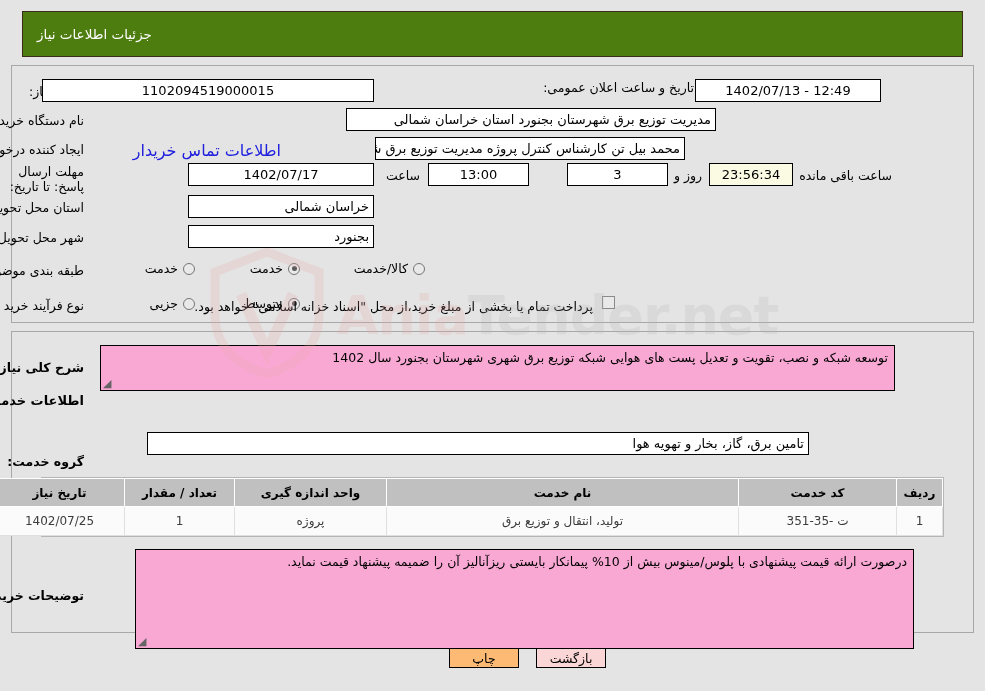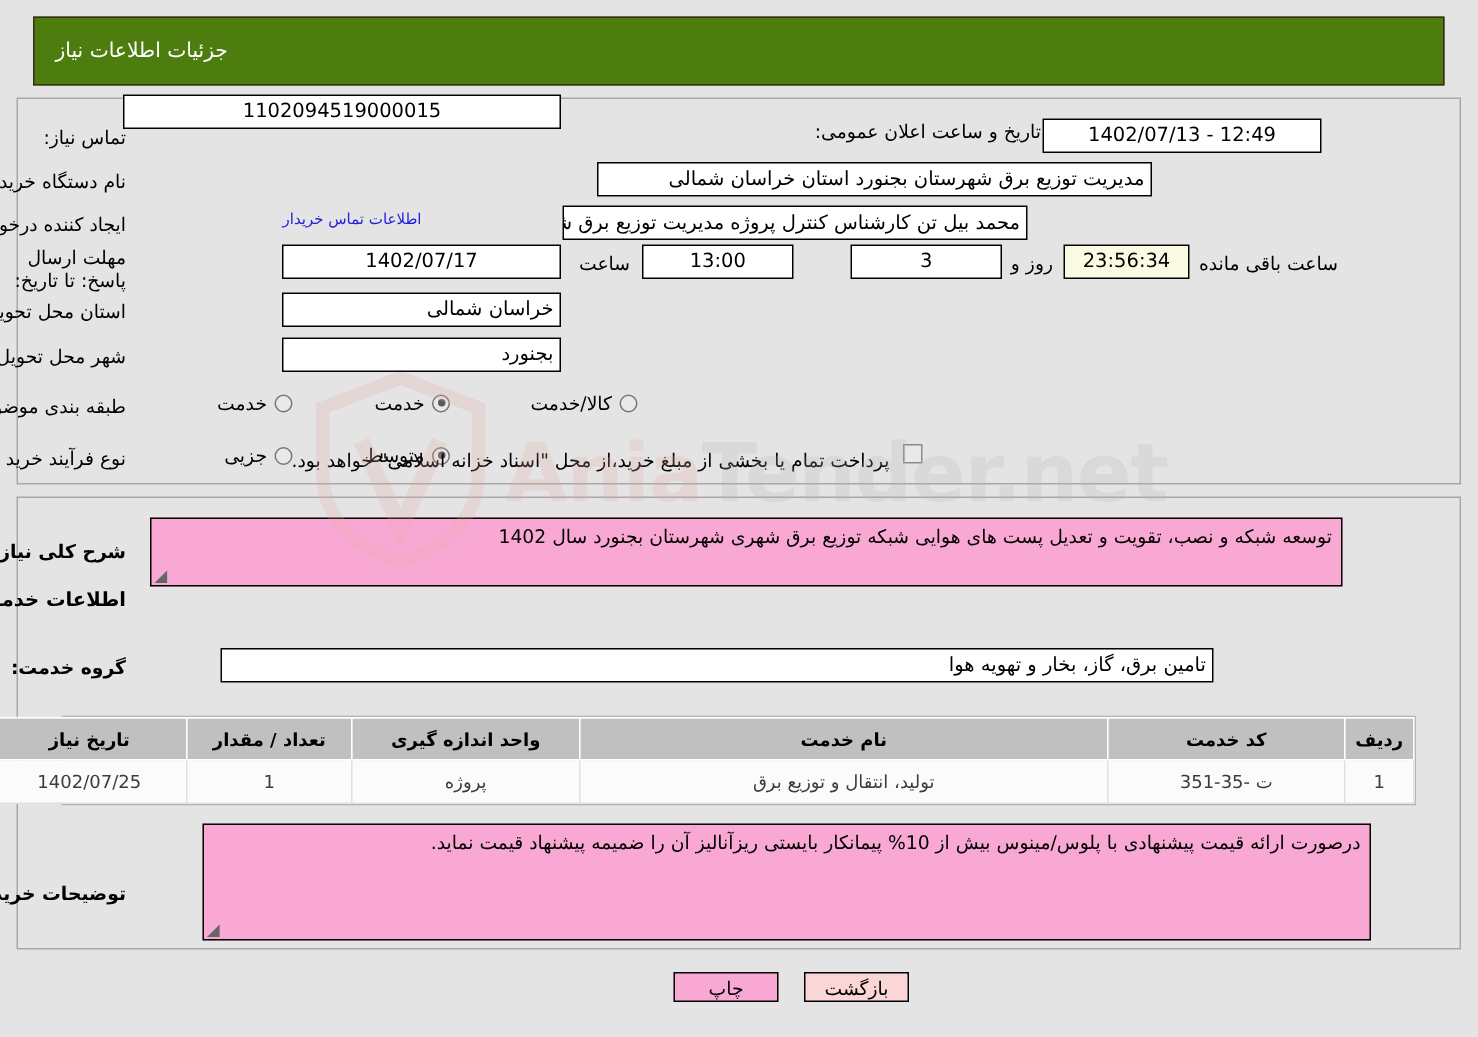--- a/index.html
+++ b/index.html
@@ -93,21 +93,21 @@
     overflow: hidden;
     white-space: nowrap;
     line-height: 1;
   }
   .fld.rtltxt { justify-content: flex-start; padding-right: 4px; }
   .fld.ltrtxt { direction: ltr; justify-content: center; }
   .fld.yellow { background: #fbfbe4; }
 
   .linktext {
     position: absolute;
-    font-size: 10px;
+    font-size: 16px;
     color: #2020dd;
     white-space: nowrap;
     cursor: pointer;
   }
 
   
   .radio-opt {
     position: absolute;
     display: flex;
     align-items: center;
@@ -216,21 +216,21 @@
     border: 1px solid #000000;
     box-sizing: border-box;
     font-size: 12.5px;
     display: flex;
     align-items: center;
     justify-content: center;
     cursor: pointer;
     color: #000;
     height: 20px;
   }
-  .btn.print  { background: #f9a8d4; }
+  .btn.print  { background: #fdba74; }
   .btn.back   { background: #fbd6d6; }
 </style>
 </head>
 <body>
 
 <div class="header-bar">
   <span class="header-title">جزئیات اطلاعات نیاز</span>
 </div>
 
 <div class="watermark">
@@ -239,27 +239,27 @@
       <path d="M60 4 L112 24 L112 66 C112 100 88 118 60 126 C32 118 8 100 8 66 L8 24 Z" fill="none" stroke="#e9a8a8" stroke-width="9"></path>
       <path d="M34 46 L60 104 L86 46" fill="none" stroke="#e9a8a8" stroke-width="11"></path>
     </svg>
   </span>
   <span class="wm-text"><span class="wm-red">Ania</span><span>Tender.net</span></span>
 </div>
 
 <div class="panel" id="panel-top"></div>
 
 <div class="lbl" style="right:901px; top:84px;">تماس نیاز:</div>
-<div class="fld ltrtxt" style="right:611px; top:63px; width:292px; height:23px;">1102094519000015</div>
+<div class="fld ltrtxt" style="right:611px; top:79px; width:332px; height:23px;">1102094519000015</div>
 
 <div class="lbl" style="right:291px; top:80px;">تاریخ و ساعت اعلان عمومی:</div>
 <div class="fld ltrtxt" style="right:705px; top:79px; width:186px; height:23px; margin-right:-601px;">1402/07/13 - 12:49</div>
 
 <div class="lbl" style="right:901px; top:113px;">نام دستگاه خریدار:</div>
-<div class="fld rtltxt" style="right:588px; top:108px; width:370px; height:23px; margin-right:-371px;">مدیریت توزیع برق شهرستان بجنورد استان خراسان شمالی</div>
+<div class="fld rtltxt" style="right:640px; top:108px; width:370px; height:23px; margin-right:-371px;">مدیریت توزیع برق شهرستان بجنورد استان خراسان شمالی</div>
 
 <div class="lbl" style="right:901px; top:142px;">ایجاد کننده درخواست:</div>
 <div class="fld rtltxt" style="right:611px; top:137px; width:310px; height:23px; margin-right:-311px;">محمد بیل تن   کارشناس کنترل پروژه مدیریت توزیع برق شهرستان بجنورد استان</div>
 <div class="linktext" style="right:704px; top:141px;">اطلاعات تماس خریدار</div>
 
 <div class="lbl wrap" style="right:901px; top:164px; width:80px; text-align:right;">مهلت ارسال پاسخ: تا تاریخ:</div>
 <div class="fld ltrtxt" style="right:611px; top:163px; width:186px; height:23px;">1402/07/17</div>
 <div class="lbl" style="right:565px; top:168px;">ساعت</div>
 <div class="fld ltrtxt" style="right:456px; top:163px; width:101px; height:23px;">13:00</div>
 <div class="fld ltrtxt" style="right:317px; top:163px; width:101px; height:23px;">3</div>
@@ -302,21 +302,21 @@
 <div class="panel" id="panel-mid"></div>
 
 <div class="lbl bold" style="right:901px; top:360px;">شرح کلی نیاز:</div>
 <div class="ta" style="right:90px; top:345px; width:795px; height:46px;">
   <span>توسعه شبکه و نصب، تقویت و تعدیل پست های هوایی شبکه توزیع برق شهری شهرستان بجنورد سال 1402</span>
   <span class="grip">◢</span>
 </div>
 
 <div class="sec-head" style="right:901px; top:393px;">اطلاعات خدمات مورد نیاز</div>
 
-<div class="lbl bold" style="right:901px; top:437px;">گروه خدمت:</div>
+<div class="lbl bold" style="right:901px; top:454px;">گروه خدمت:</div>
 <div class="fld rtltxt" style="right:176px; top:432px; width:662px; height:23px;">تامین برق، گاز، بخار و تهویه هوا</div>
 
 <div class="tbl-wrap">
   <table class="items">
     <colgroup>
       <col style="width:46px">
       <col style="width:158px">
       <col style="width:352px">
       <col style="width:152px">
       <col style="width:110px">
@@ -339,19 +339,19 @@
         <td>تولید، انتقال و توزیع برق</td>
         <td>پروژه</td>
         <td>1</td>
         <td class="ltr">1402/07/25</td>
       </tr>
     </tbody>
   </table>
 </div>
 
 <div class="lbl bold" style="right:901px; top:588px;">توضیحات خریدار:</div>
-<div class="ta" style="right:71px; top:549px; width:779px; height:78px;">
+<div class="ta" style="right:71px; top:549px; width:779px; height:100px;">
   <span>درصورت ارائه قیمت پیشنهادی با پلوس/مینوس بیش از 10% پیمانکار بایستی ریزآنالیز آن را ضمیمه پیشنهاد قیمت نماید.</span>
   <span class="grip">◢</span>
 </div>
 
 <div class="btn print" style="right:466px; top:648px; width:70px;">چاپ</div>
 <div class="btn back" style="right:379px; top:648px; width:70px;">بازگشت</div>
 
 </body></html>

